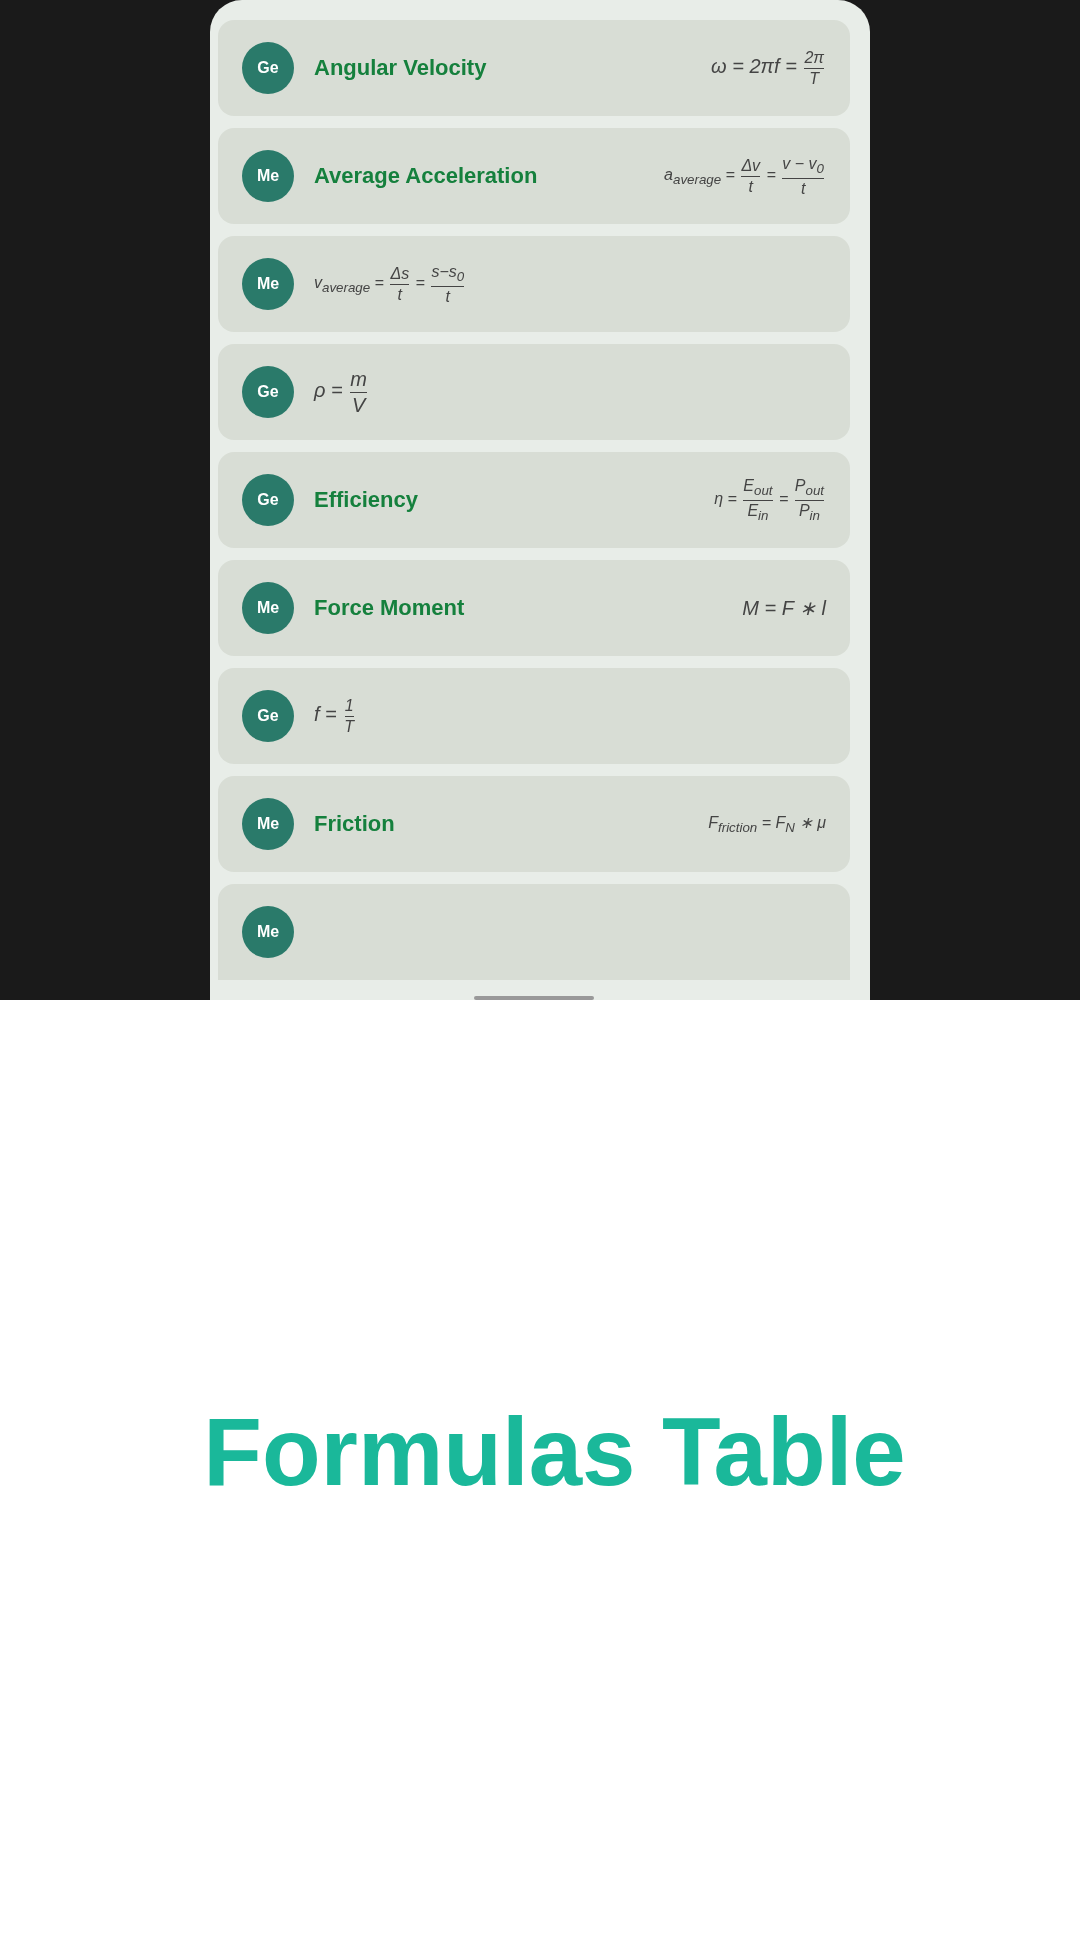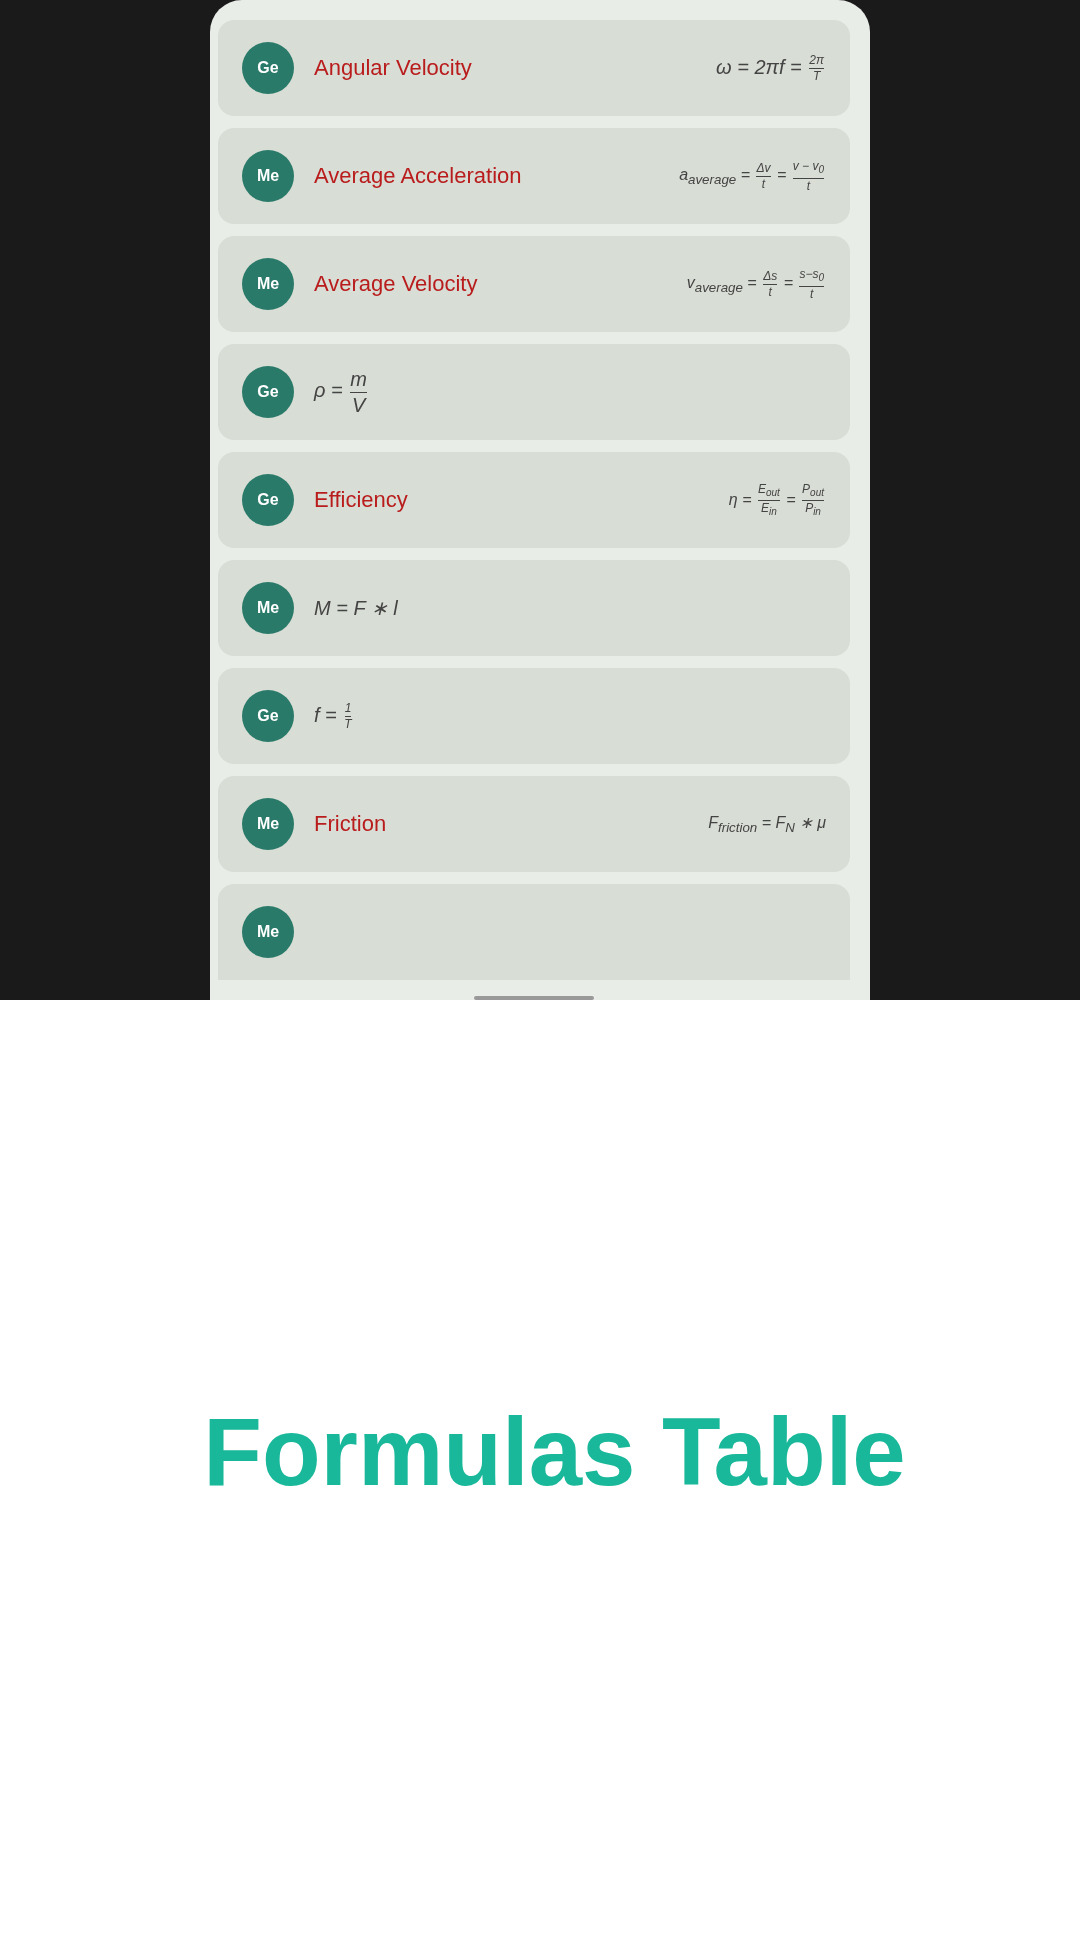--- a/index.html
+++ b/index.html
@@ -52,40 +52,40 @@
       align-items: center;
       justify-content: center;
       font-size: 16px;
       font-weight: 600;
       flex-shrink: 0;
     }
 
     .formula-name {
       flex: 1;
       font-size: 22px;
-      color: #b91c1c;
-      font-weight: 400;
+      color: #15803d;
+      font-weight: 700;
     }
 
     .formula-math {
       font-size: 20px;
       color: #444;
       font-style: italic;
       text-align: right;
       flex-shrink: 0;
       max-width: 220px;
     }
 
     .formula-math .frac {
       display: inline-flex;
       flex-direction: column;
       align-items: center;
       vertical-align: middle;
       margin: 0 2px;
-      font-size: 12px;
+      font-size: 16px;
     }
 
     .formula-math .frac .num {
       border-bottom: 1.5px solid #444;
       padding-bottom: 1px;
       line-height: 1.2;
     }
 
     .formula-math .frac .den {
       line-height: 1.2;
@@ -162,21 +162,20 @@
             <span class="den">t</span>
           </span> = <span class="frac">
             <span class="num">v − v<sub>0</sub></span>
             <span class="den">t</span>
           </span>
       </div>
     </div>
 
     <div class="formula-card">
       <div class="category-badge">Me</div>
-      <div class="formula-name">Average Velocity</div>
       <div class="formula-math" style="font-size:16px;">
         <i>v<sub>average</sub></i> = <span class="frac">
             <span class="num">Δs</span>
             <span class="den">t</span>
           </span> = <span class="frac">
             <span class="num">s−s<sub>0</sub></span>
             <span class="den">t</span>
           </span>
       </div>
     </div>
@@ -200,20 +199,21 @@
             <span class="den">E<sub>in</sub></span>
           </span> = <span class="frac">
             <span class="num">P<sub>out</sub></span>
             <span class="den">P<sub>in</sub></span>
           </span>
       </div>
     </div>
 
     <div class="formula-card">
       <div class="category-badge">Me</div>
+      <div class="formula-name">Force Moment</div>
       <div class="formula-math">
         <i>M</i> = <i>F</i> ∗ <i>l</i>
       </div>
     </div>
 
     <div class="formula-card">
       <div class="category-badge">Ge</div>
       <div class="formula-math">
         <i>f</i> = <span class="frac">
             <span class="num">1</span>

